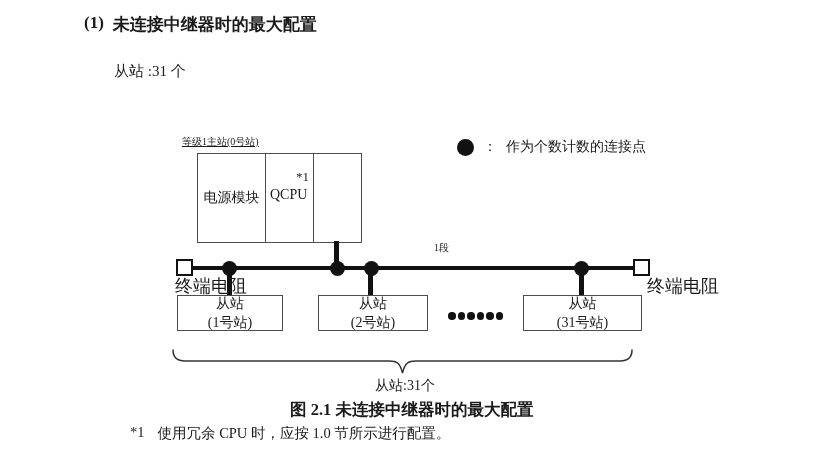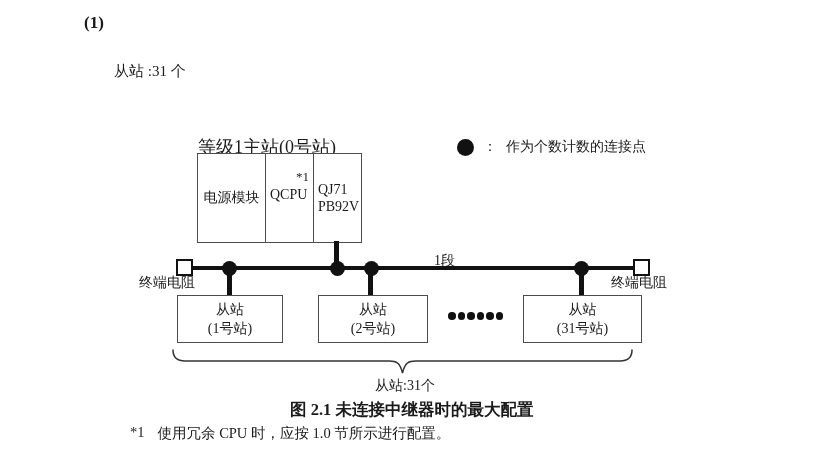--- a/index.html
+++ b/index.html
@@ -16,21 +16,21 @@
 
   .heading {
     left: 84px; top: 13px;
     font-size: 17px; font-weight: bold;
     display: flex; gap: 9px; white-space: nowrap;
   }
   .spec { font-size: 15px; white-space: nowrap; }
   .spec1 { left: 114px; top: 39px; }
   .spec2 { left: 114px; top: 62px; }
 
-  .master-label { left: 198px; top: 135px; font-size: 18px; white-space: nowrap; }
+  .master-label { left: 182px; top: 135px; font-size: 10px; white-space: nowrap; text-decoration: underline; }
 
   .master-box {
     left: 197px; top: 153px; width: 165px; height: 90px;
     border: 1.5px solid #4d4d4d; box-sizing: border-box;
     display: flex; background: #fff;
   }
   .master-box .cell { box-sizing: border-box; font-size: 14px; }
   .cell-power {
     width: 68px; border-right: 1.5px solid #4d4d4d;
     display: flex; align-items: center; justify-content: center;
@@ -39,46 +39,46 @@
   }
   .cell-cpu { width: 48px; border-right: 1.5px solid #4d4d4d; position: relative; }
   .cpu-note { position: absolute; top: 15px; right: 4px; font-size: 13px; }
   .cpu-label { position: absolute; top: 33px; left: 4px; }
   .cell-pb { flex: 1; padding: 27px 0 0 4px; line-height: 17px; }
 
   .legend { left: 457px; top: 138px; display: flex; align-items: center; font-size: 14px; white-space: nowrap; }
   .legend-dot { width: 17px; height: 17px; border-radius: 50%; background: #111; margin-right: 9px; }
   .legend-sep { margin-right: 9px; }
 
-  .segment-label { left: 434px; top: 252px; font-size: 14px; white-space: nowrap; }
+  .segment-label { left: 434px; top: 241px; font-size: 10px; white-space: nowrap; }
 
   .bus-line { left: 184px; top: 266px; width: 458px; height: 4px; background: #111; }
   .stub { width: 5px; background: #111; }
   .stub-master { left: 334px; top: 241px; height: 27px; }
   .stub-s1 { left: 227px; top: 268px; height: 28px; }
   .stub-s2 { left: 368px; top: 268px; height: 28px; }
   .stub-s31 { left: 579px; top: 268px; height: 28px; }
 
   .bus-dot { width: 15px; height: 15px; border-radius: 50%; background: #111; top: 261px; }
   .dot-1 { left: 222px; }
   .dot-master { left: 330px; }
   .dot-2 { left: 364px; }
   .dot-31 { left: 574px; }
 
   .term-sq { width: 13px; height: 13px; border: 2.5px solid #111; background: #fff; }
   .term-sq-left { left: 176px; top: 259px; }
   .term-sq-right { left: 633px; top: 259px; }
-  .term-label { font-size: 14px; white-space: nowrap; }
+  .term-label { font-size: 18px; white-space: nowrap; margin-left: 36px; }
   .term-label-left { left: 139px; top: 274px; }
   .term-label-right { left: 611px; top: 274px; }
 
   .slave-box {
     border: 1.5px solid #4d4d4d; box-sizing: border-box; background: #fff;
     display: flex; flex-direction: column; align-items: center; justify-content: center;
-    font-size: 14px; line-height: 19px; text-align: center; top: 295px; height: 48px;
+    font-size: 14px; line-height: 19px; text-align: center; top: 295px; height: 36px;
   }
   .slave-1 { left: 177px; width: 106px; }
   .slave-2 { left: 318px; width: 110px; }
   .slave-31 { left: 523px; width: 119px; }
 
   .ellipsis { left: 448px; top: 312px; display: flex; gap: 2px; align-items: center; }
   .ellipsis span { width: 7.5px; height: 7.5px; border-radius: 50%; background: #111; }
 
   .brace-svg { left: 172px; top: 349px; }
   .brace-label { left: 355px; top: 377px; width: 100px; text-align: center; font-size: 14px; white-space: nowrap; }
@@ -87,35 +87,32 @@
 
   .footnote { left: 130px; top: 424px; font-size: 14.5px; display: flex; gap: 13px; white-space: nowrap; }
 </style>
 </head>
 <body>
 
 <div class="page">
 
   <div class="abs heading">
     <span>(1)</span>
+    <span>未连接中继器时的最大配置</span>
   </div>
   <div class="abs spec spec2">从站 :31 个</div>
 
   <div>
 
     <div class="abs master-label">等级1主站(0号站)</div>
     <div class="abs master-box">
       <div class="cell cell-power">电源模块</div>
       <div class="cell cell-cpu">
         <span class="cpu-note">*1</span>
         <span class="cpu-label">QCPU</span>
-      </div>
-      <div class="cell cell-pb">
-        <div>QJ71</div>
-        <div>PB92V</div>
       </div>
     </div>
 
     <div class="abs legend">
       <span class="legend-dot"></span>
       <span class="legend-sep">：</span>
       <span>作为个数计数的连接点</span>
     </div>
 
     <div class="abs segment-label">1段</div>

